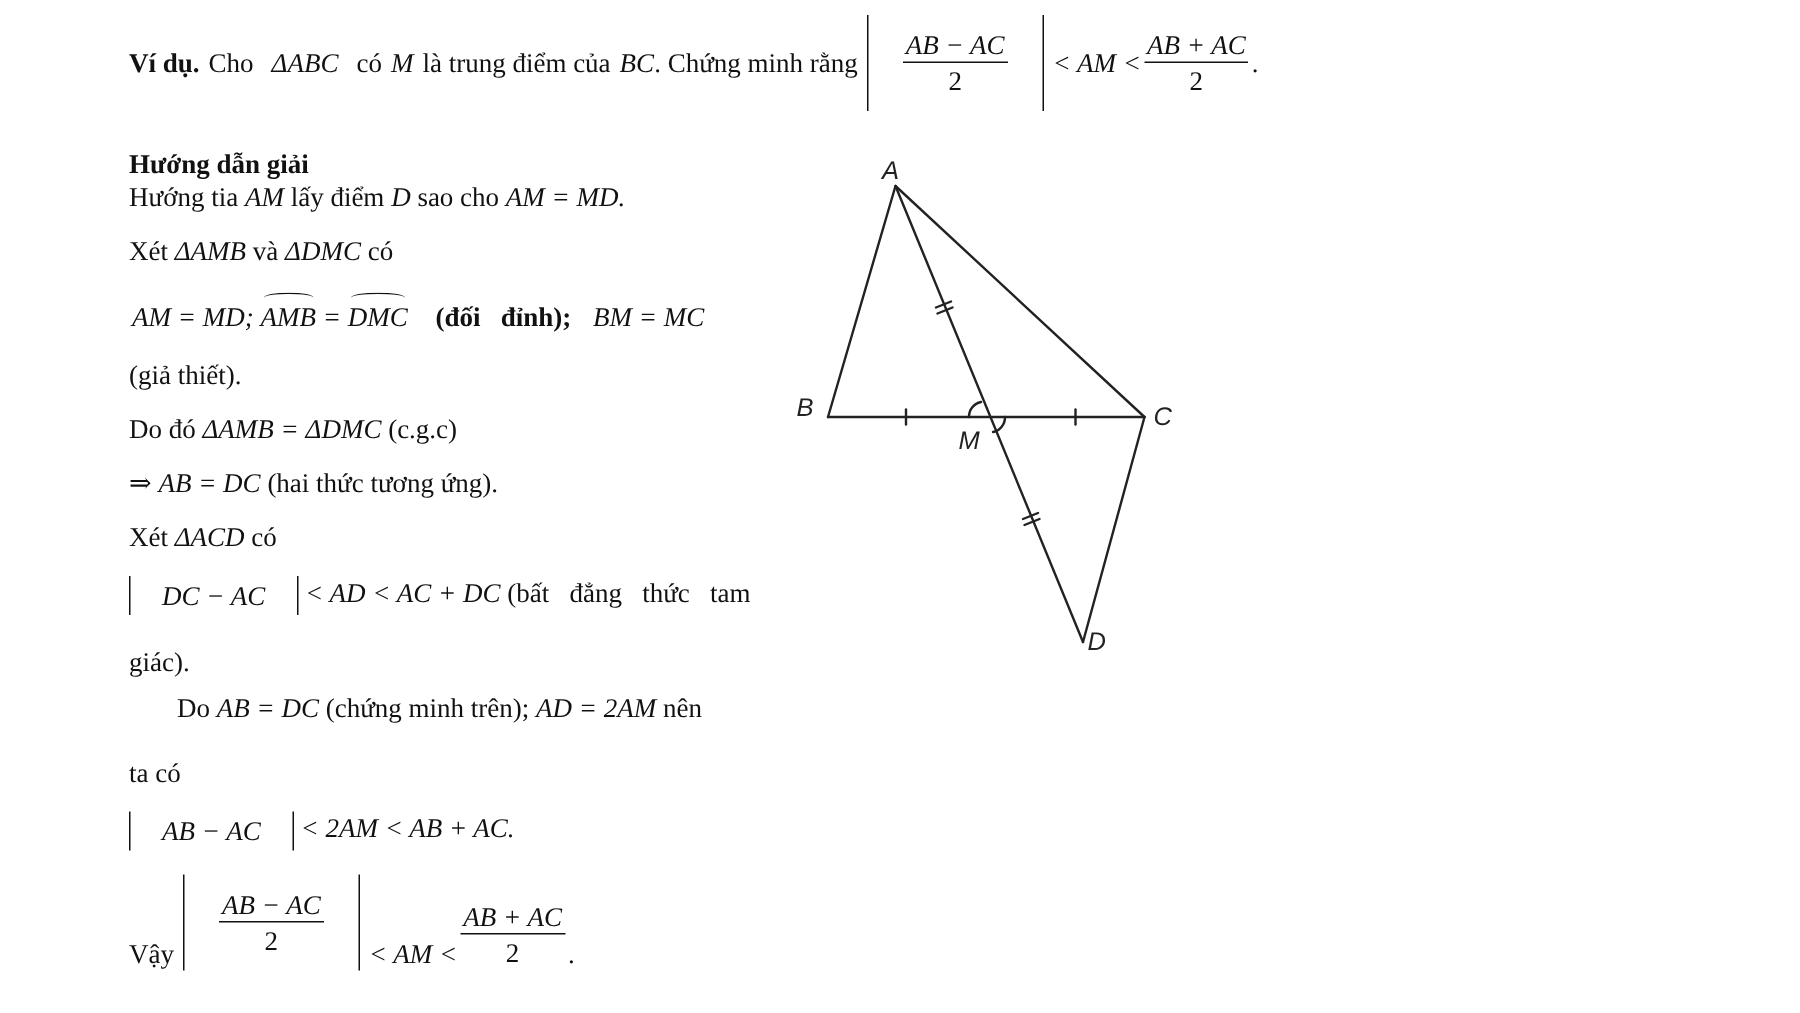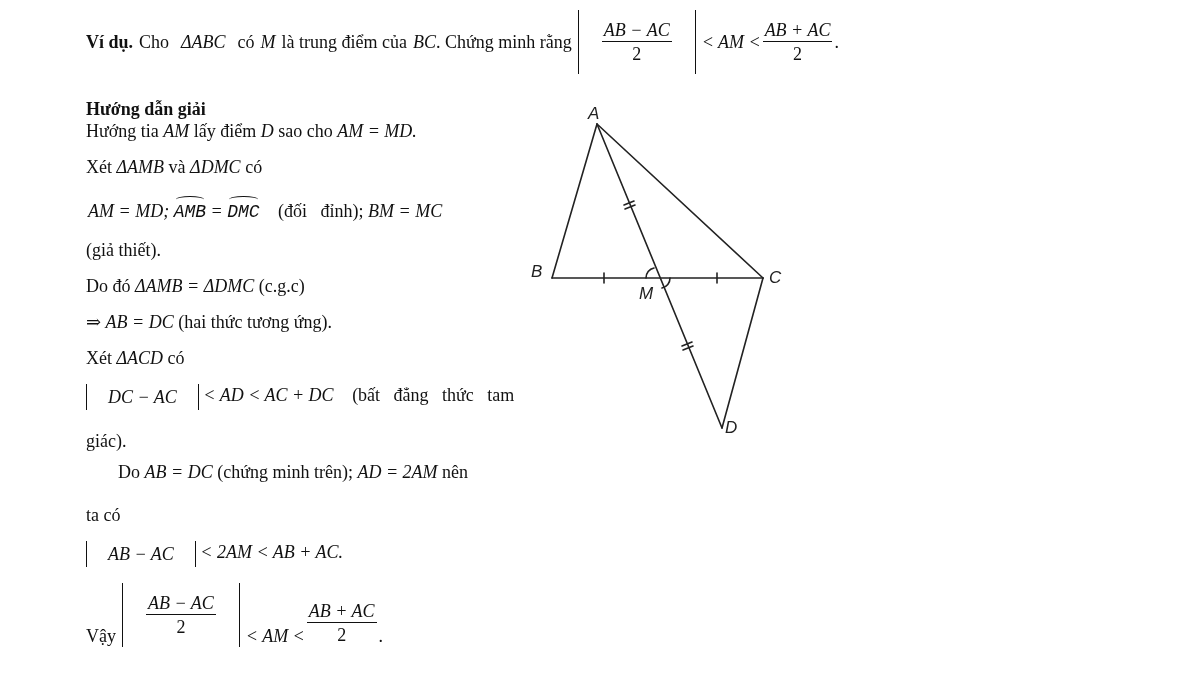--- a/index.html
+++ b/index.html
@@ -10,21 +10,21 @@
   .line { position: absolute; left: 86px; white-space: nowrap; line-height: 22px; }
   .bold { font-weight: bold; }
   i, .it { font-style: italic; }
   .sp { display: inline-block; width: 6px; }
   .frac { display: inline-flex; flex-direction: column; align-items: center; vertical-align: middle; margin: 0 2px; }
   .frac .num { border-bottom: 1px solid #111; padding: 0 2px; line-height: 22px; }
   .frac .den { line-height: 24px; }
   .abs { display: inline-block; border-left: 1.4px solid #111; border-right: 1.4px solid #111; padding: 0 21px; vertical-align: middle; }
   .abs.tall { height: 64px; display: inline-flex; align-items: center; }
   .abs.short { height: 26px; line-height: 26px; text-align: center; }
-  .arc { position: relative; display: inline-block; font-family: Liberation Mono, monospace; }
+  .arc { position: relative; display: inline-block; }
   .arc::before {
     content: ""; position: absolute; left: 2px; right: 2px; top: -5px; height: 6px;
     border-top: 1.2px solid #111; border-radius: 50% 50% 0 0;
   }
   svg text { font-family: "Liberation Sans", "DejaVu Sans", sans-serif; font-style: italic; }
 </style>
 </head>
 <body>
 
 <div class="line" style="top:17px; height:50px; display:flex; align-items:center;">
@@ -77,22 +77,22 @@
   <span>và</span>
   <i>ΔDMC</i>
   <span>có</span>
 </div>
 
 <div class="line" style="top:200px; left:88px;">
   <i>AM = MD;</i>
   <i class="arc">AMB</i>
   <i>=</i>
   <i class="arc">DMC</i>
-  <span style="margin-left:14px; white-space:pre;">(đối   đỉnh);</span>
-  <i style="margin-left:0;">BM = MC</i>
+  <span style="margin-left:14px; white-space:pre;font-weight:bold;">(đối   đỉnh);</span>
+  <i style="margin-left:10px;">BM = MC</i>
 </div>
 
 <div class="line" style="top:239px;">(giả thiết).</div>
 
 <div class="line" style="top:275px;">
   <span>Do đó</span>
   <i>ΔAMB = ΔDMC</i>
   <span>(c.g.c)</span>
 </div>
 
@@ -104,21 +104,21 @@
 
 <div class="line" style="top:347px;">
   <span>Xét</span>
   <i>ΔACD</i>
   <span>có</span>
 </div>
 
 <div class="line" style="top:384px;">
   <span class="abs short it">DC − AC</span>
   <i>&lt; AD &lt; AC + DC</i>
-  <span style="margin-left:14px; white-space:pre;">(bất   đẳng   thức   tam</span>
+  <span style="white-space:pre;">(bất   đẳng   thức   tam</span>
 </div>
 
 <div class="line" style="top:430px;">giác).</div>
 
 <div class="line" style="top:461px;margin-left:32px;">
   <span>Do</span>
   <i>AB = DC</i>
   <span>(chứng minh trên);</span>
   <i>AD = 2AM</i>
   <span>nên</span>

